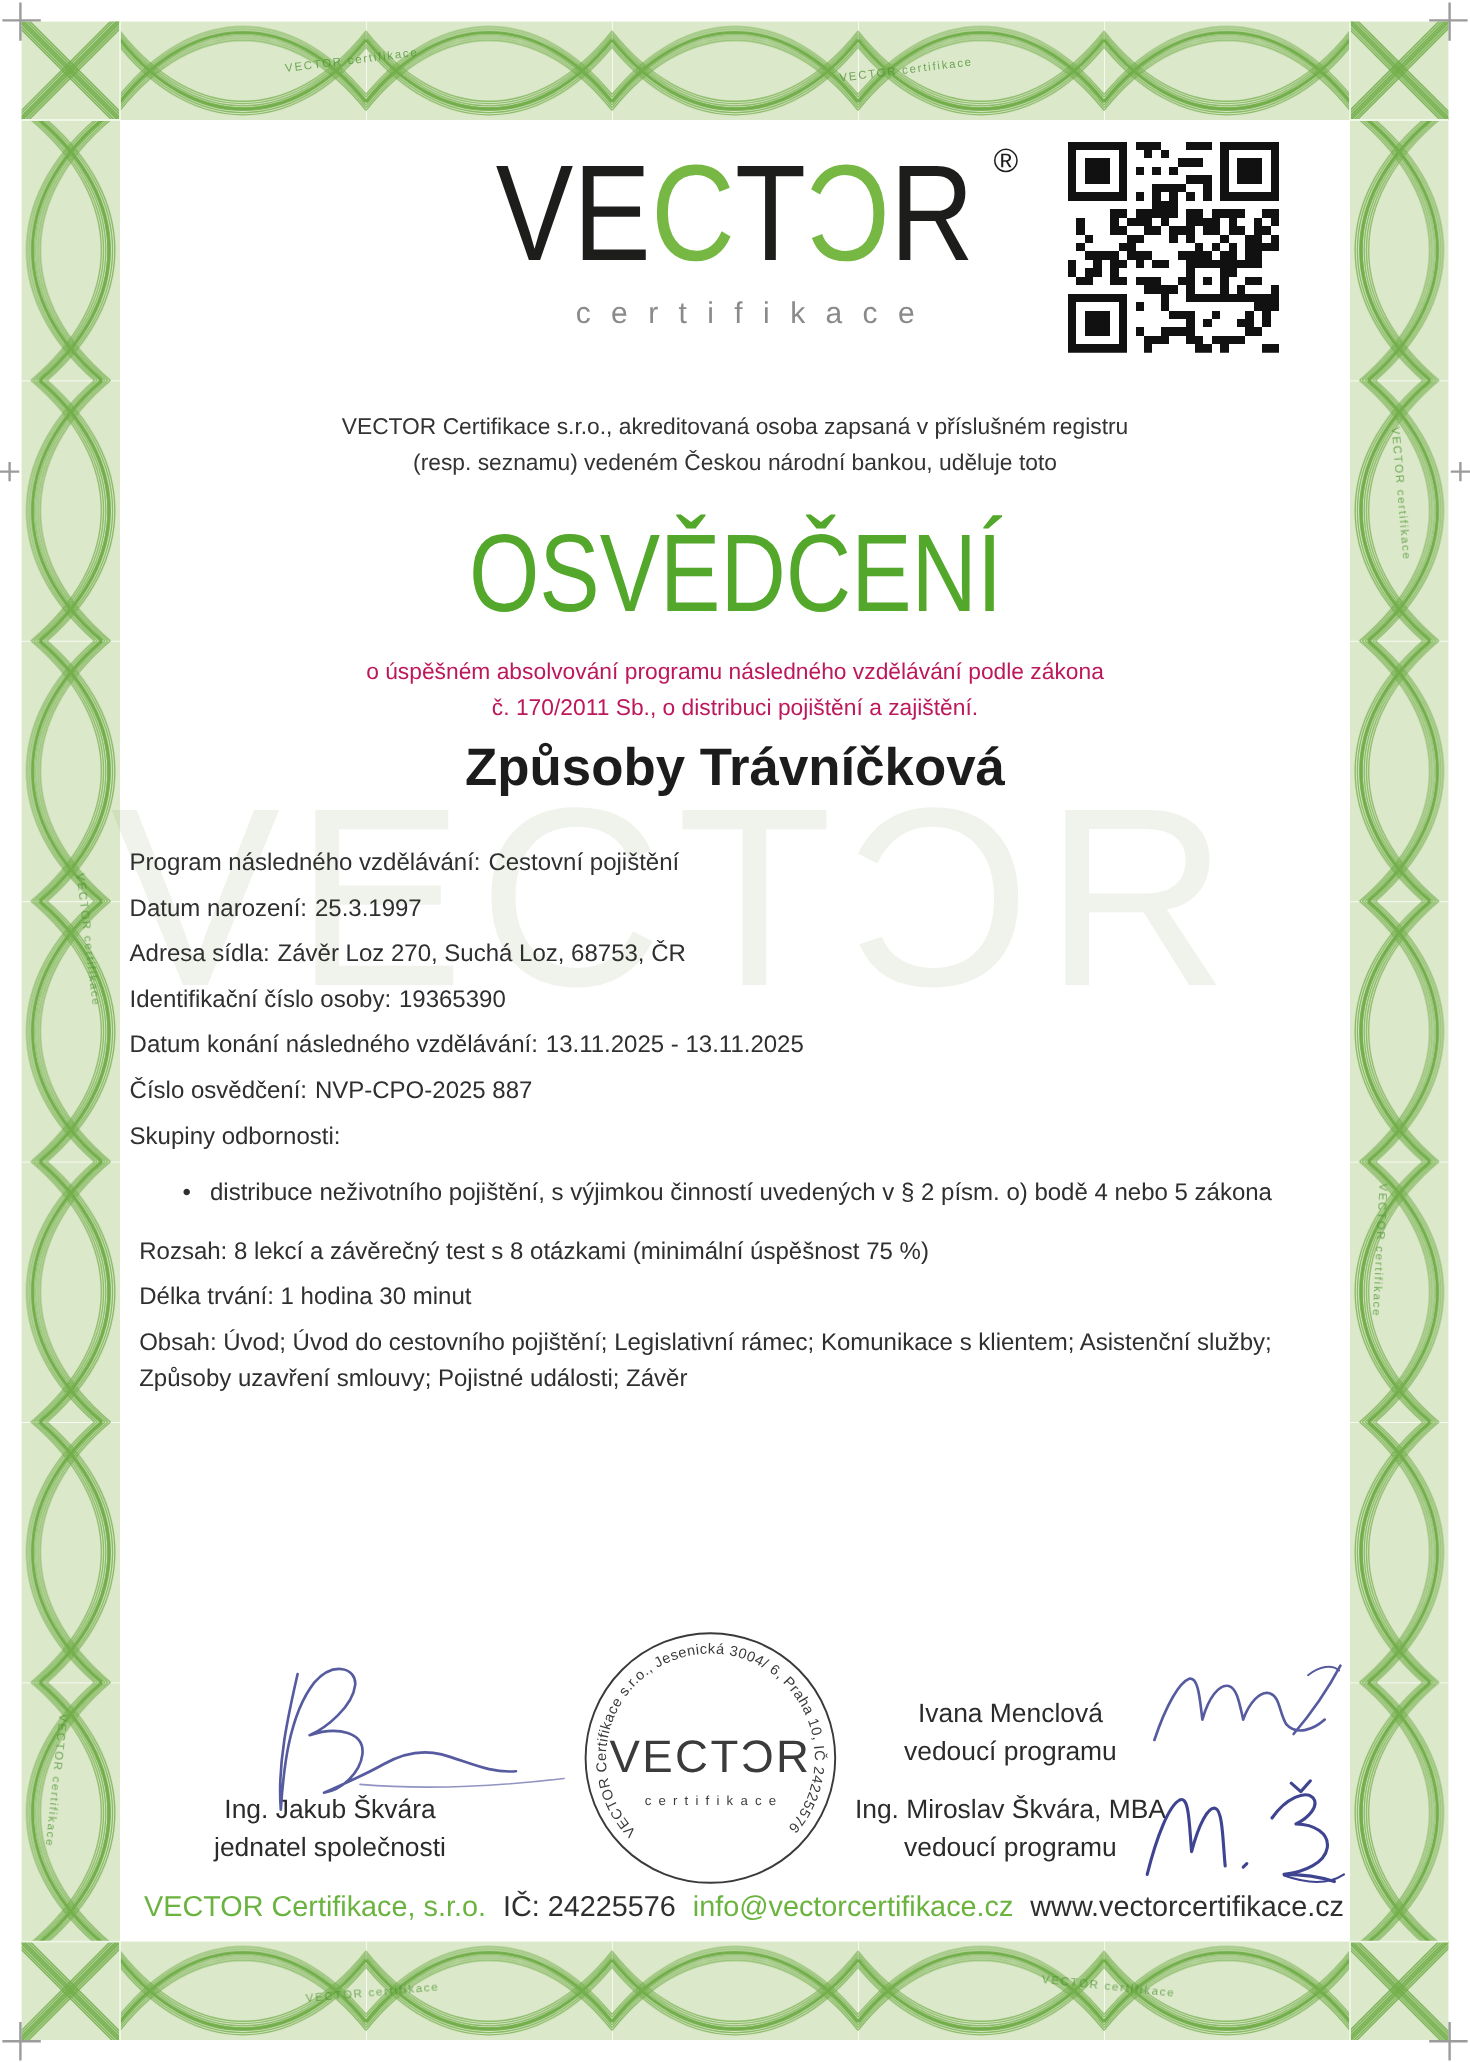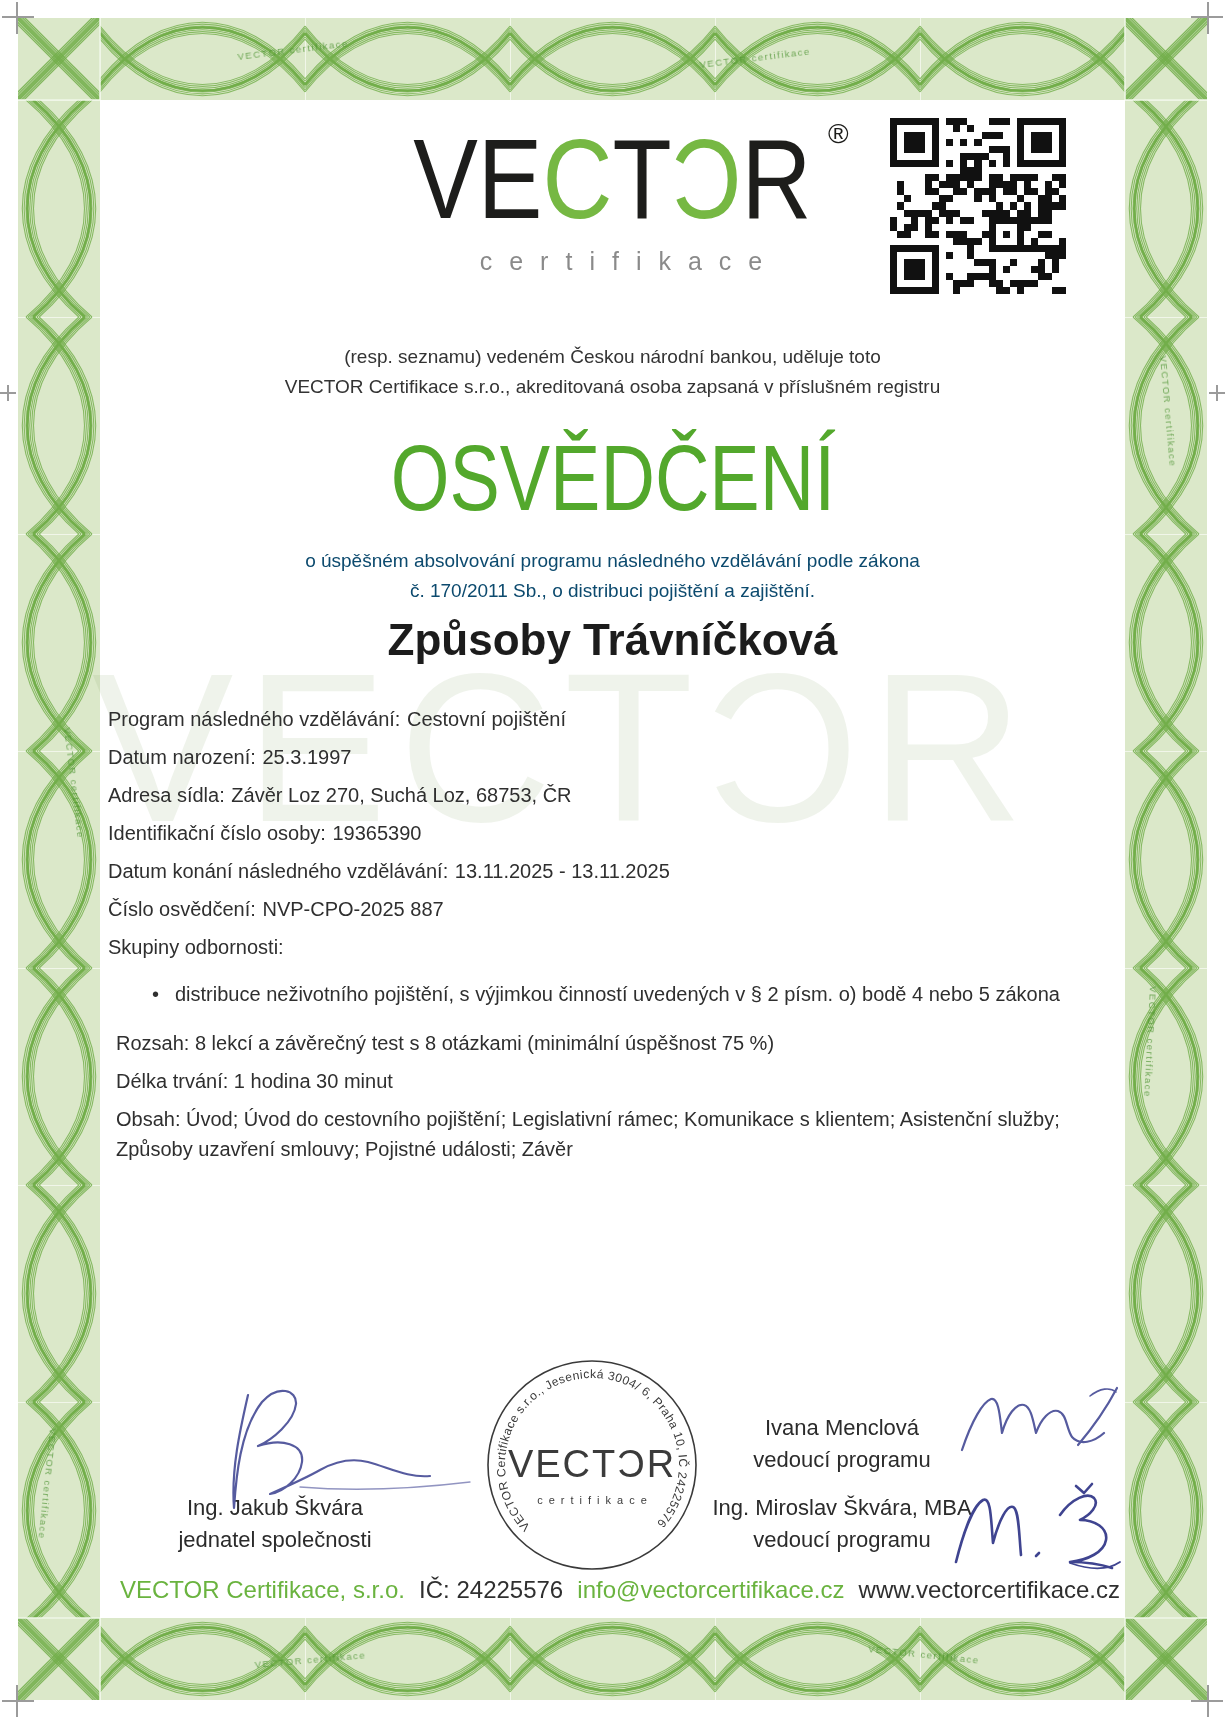--- a/index.html
+++ b/index.html
@@ -16,21 +16,21 @@
   #content{position:absolute;left:0;top:0;width:1225px;height:1718px;z-index:2}
   .center{left:0;width:1225px;text-align:center}
   #logo-line{top:122px;font-size:114px;line-height:1;font-weight:500;color:#1d1d1b;white-space:nowrap}
   #logo-line .sq{display:inline-block;transform:scaleX(.85);transform-origin:center}
   #logo-line .green{color:var(--logo-green)}
   #registered{left:828px;top:118px;font-size:28px;color:#1d1d1b;font-weight:400}
   #logo-sub{top:247px;font-size:25px;letter-spacing:17px;padding-left:17px;color:#8a8a8a}
   #intro{top:342px;font-size:19px;line-height:30px;color:#333}
   #title{top:430px;font-size:92px;line-height:1.05;color:var(--title-green);white-space:nowrap}
   #title .sq{display:inline-block;transform:scaleX(.82);transform-origin:center}
-  #subtitle{top:546px;font-size:19px;line-height:30px;color:#0c4a6e}
+  #subtitle{top:546px;font-size:19px;line-height:30px;color:#be185d}
   #recipient{top:616px;font-size:44px;line-height:1.1;font-weight:700;color:#1c1c1c}
   #details{left:108px;top:700px;width:960px;font-size:20px}
   #details .row{height:38px;line-height:38px;white-space:nowrap}
   #details .val{margin-left:.33em}
   #details .bold{font-weight:400}
   #bullet-dot{left:152px;top:982px;font-size:20px;line-height:24px}
   #bullet-text{left:175px;top:982px;width:940px;font-size:20px;line-height:24px}
   .scopeline{left:116px;width:980px;font-size:20px;line-height:26px}
   .sigblock{font-size:22px;line-height:32px;color:#2b2b2b;text-align:center}
   #sig-left-name{left:115px;top:1492px;width:320px}
@@ -222,22 +222,22 @@
 
 <div id="watermark">VECTƆR</div>
 
 <div id="content">
 
   <div class="abs center" id="logo-line"><span class="sq"><span>VE</span><span class="green">C</span><span>T</span><span class="green">Ɔ</span><span>R</span></span></div>
   <div class="abs" id="registered">®</div>
   <div class="abs center" id="logo-sub">certifikace</div>
 
   <div class="abs center" id="intro">
+    <div>VECTOR Certifikace s.r.o., akreditovaná osoba zapsaná v příslušném registru</div>
     <div>(resp. seznamu) vedeném Českou národní bankou, uděluje toto</div>
-    <div>VECTOR Certifikace s.r.o., akreditovaná osoba zapsaná v příslušném registru</div>
   </div>
 
   <div class="abs center" id="title"><span class="sq">OSVĚDČENÍ</span></div>
 
   <div class="abs center" id="subtitle">
     <div>o úspěšném absolvování programu následného vzdělávání podle zákona</div>
     <div>č. 170/2011 Sb., o distribuci pojištění a zajištění.</div>
   </div>
 
   <div class="abs center" id="recipient">Způsoby Trávníčková</div>

